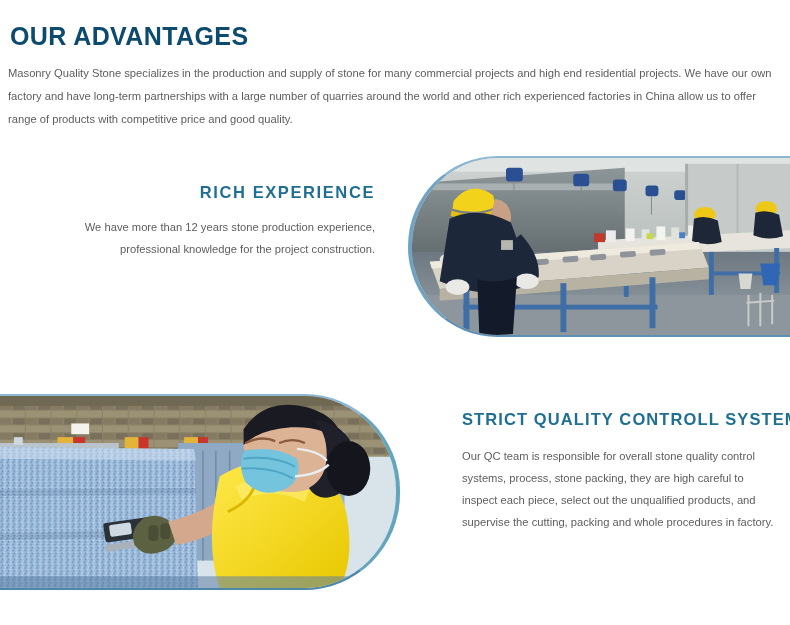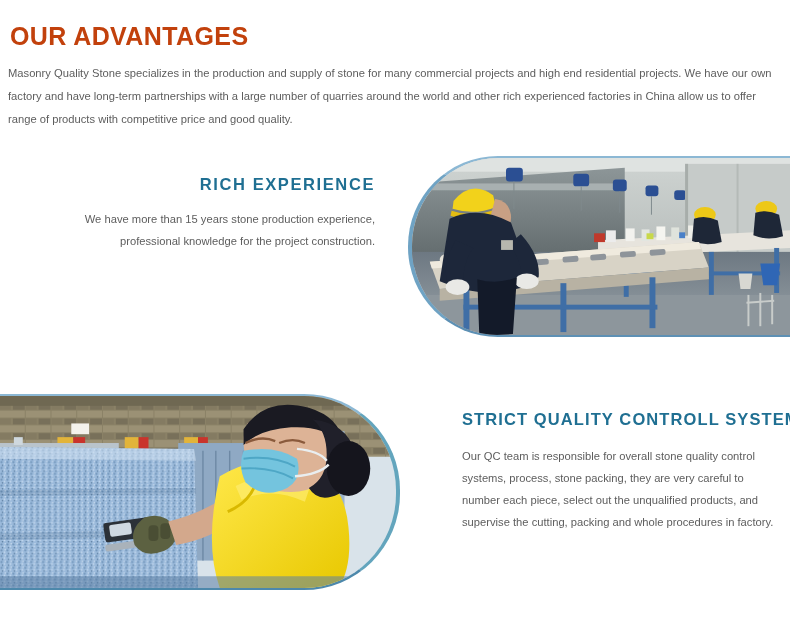--- a/index.html
+++ b/index.html
@@ -17,21 +17,21 @@
   }
 
   
   #page-title {
     position: absolute;
     left: 10px;
     top: 22px;
     font-size: 25px;
     font-weight: bold;
     letter-spacing: 0.4px;
-    color: #c2410c;
+    color: #0c4a6e;
     white-space: nowrap;
   }
 
   
   #intro-paragraph {
     position: absolute;
     left: 8px;
     top: 62px;
     width: 774px;
     font-size: 11.2px;
@@ -45,21 +45,21 @@
     left: 40px;
     top: 175px;
     width: 335px;
     text-align: right;
   }
   #section-rich-experience .sec-heading {
     font-size: 16.5px;
     font-weight: bold;
     letter-spacing: 1.6px;
     color: #1f6f92;
-    margin: 0 0 14px 0;
+    margin: 8px 0 14px 0;
     white-space: nowrap;
   }
   #section-rich-experience .sec-body {
     font-size: 11.2px;
     line-height: 22px;
     color: #5d5d5d;
   }
 
   
   #section-strict-quality {
@@ -245,21 +245,21 @@
       <path d="M340 140 L340 172"></path>
         <path d="M352 138 L352 172"></path>
       <path d="M364 140 L364 170"></path>
         <path d="M338 148 L366 146"></path>
     </g>
   </svg>
 </div>
 
 <div id="section-rich-experience">
   <div class="sec-heading">RICH EXPERIENCE</div>
-  <div class="sec-body">We have more than 15 years stone production experience, professional knowledge for the project construction.</div>
+  <div class="sec-body">We have more than 12 years stone production experience, professional knowledge for the project construction.</div>
 </div>
 
 <div class="photo" id="photo-qc">
   <svg viewBox="0 0 400 196" preserveAspectRatio="none">
     <defs>
       <linearGradient id="slabG" x1="0" y1="0" x2="0" y2="1">
         <stop offset="0" stop-color="#a8c3de"></stop>
         <stop offset="0.5" stop-color="#8fb0d1"></stop>
         <stop offset="1" stop-color="#7ba0c4"></stop>
       </linearGradient>
@@ -354,14 +354,14 @@
 
     <path d="M300 54 q22 2 30 12" stroke="#e9eef0" stroke-width="2.5" fill="none"></path>
     <path d="M298 82 q24 -2 34 -12" stroke="#e9eef0" stroke-width="2.5" fill="none"></path>
 
     <rect x="0" y="184" width="400" height="12" fill="#5d7fa4" opacity="0.55"></rect>
   </svg>
 </div>
 
 <div id="section-strict-quality">
   <div class="sec-heading">STRICT QUALITY CONTROLL SYSTEM</div>
-  <div class="sec-body">Our QC team is responsible for overall stone quality control systems, process, stone packing, they are very careful to number each piece, select out the unqualified products, and supervise the cutting, packing and whole procedures in factory.</div>
+  <div class="sec-body">Our QC team is responsible for overall stone quality control systems, process, stone packing, they are high careful to inspect each piece, select out the unqualified products, and supervise the cutting, packing and whole procedures in factory.</div>
 </div>
 
 </body></html>

